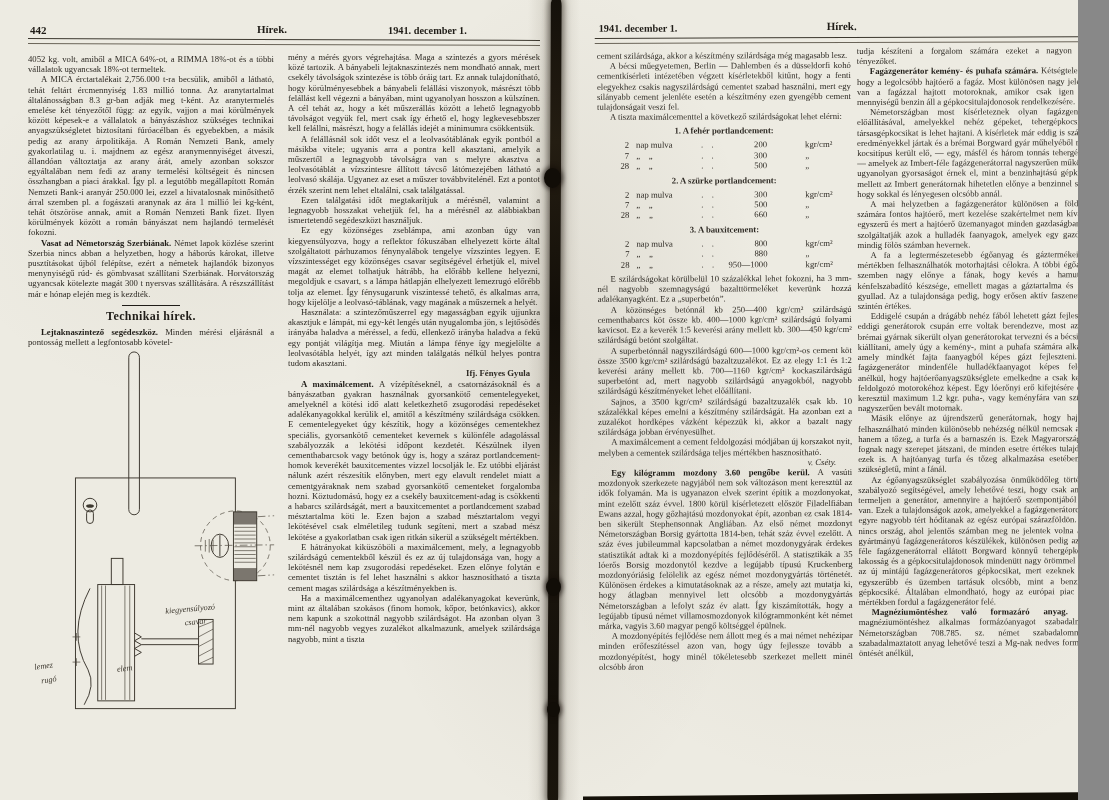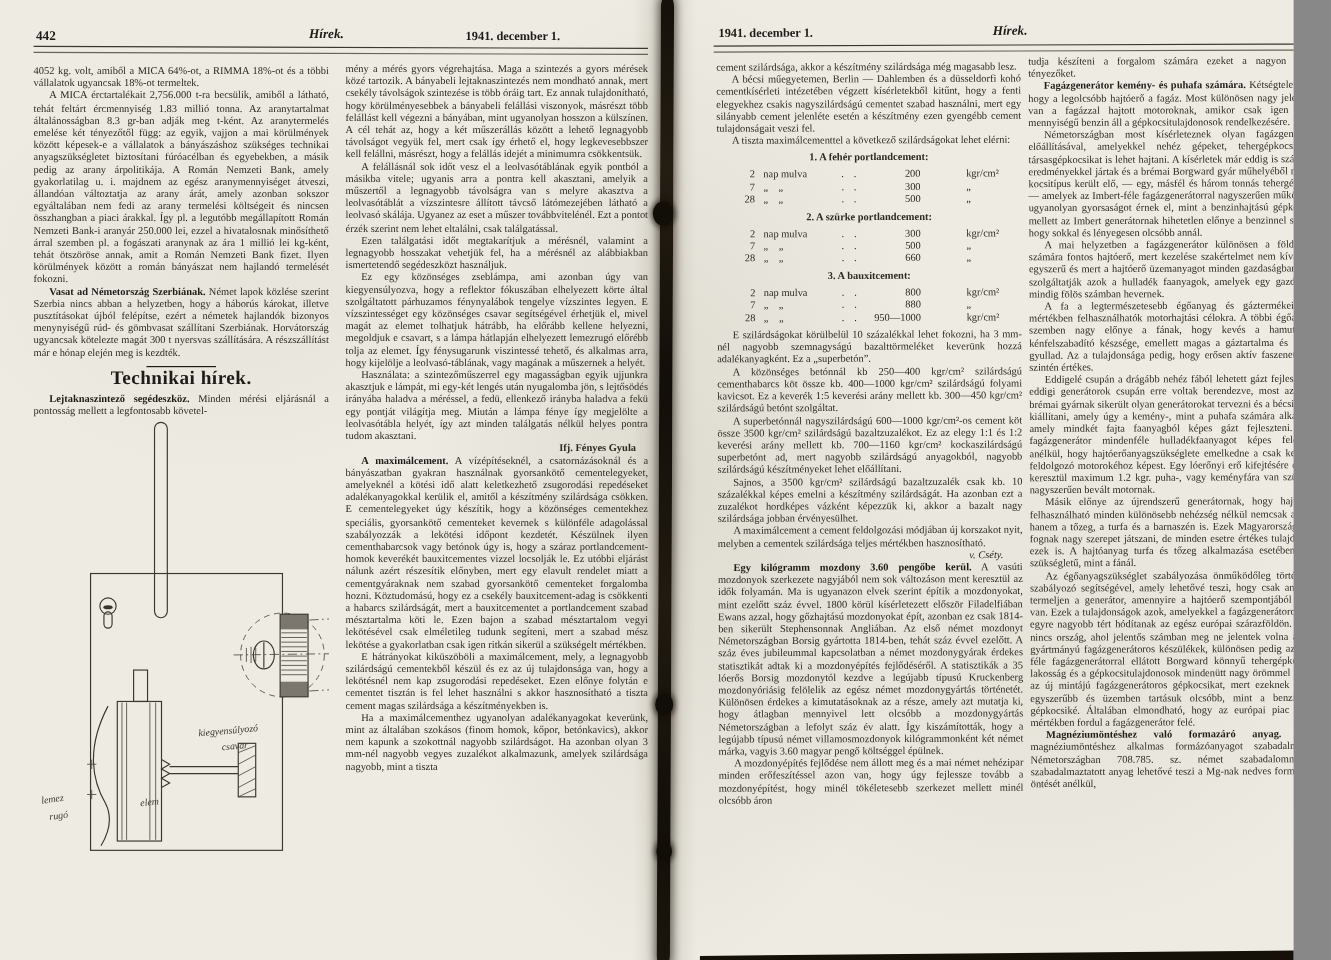--- a/index.html
+++ b/index.html
@@ -12,33 +12,33 @@
   #scan{position:relative;width:1078px;height:800px;overflow:hidden;
         background:
           radial-gradient(ellipse 400px 300px at 18% 28%, rgba(130,118,92,.06), transparent 60%),
           radial-gradient(ellipse 500px 380px at 80% 70%, rgba(130,118,92,.07), transparent 60%),
           radial-gradient(ellipse 300px 600px at 52% 50%, rgba(90,75,55,.10), transparent 70%),
           var(--paper);
         font-family:"Liberation Serif","DejaVu Serif",serif;
         color:var(--ink);}
   
   .hdr{position:absolute;font-size:11px;font-weight:bold;color:var(--ink-dark);white-space:nowrap;}
-  .hdr.title{font-style:italic;}
+  .hdr.title{}
   .rule2{position:absolute;height:4px;border-top:1.6px solid #3c382f;border-bottom:1px solid #6a6458;}
   
   .col{position:absolute;font-size:8.7px;line-height:10.2px;text-align:justify;color:var(--ink);}
   .col p{margin:0;text-indent:13px;}
   .col p.flush{text-indent:0;}
   .lead{font-weight:bold;color:var(--ink-dark);}
   .sig-inline{float:right;font-style:italic;padding-left:8px;}
   .signature{text-align:right;margin:0;}
   .signature.bold{font-weight:bold;padding-right:10px;}
   .signature.italic{font-style:italic;padding-right:16px;}
   .short-rule{width:58px;border-top:1.6px solid var(--ink-dark);margin:6px auto 5px auto;}
-  h2.section{font-size:16px;font-weight:bold;text-align:center;margin:1px 0 6px 0;color:var(--ink-dark);letter-spacing:.4px;}
+  h2.section{font-size:12px;font-weight:bold;text-align:center;margin:1px 0 6px 0;color:var(--ink-dark);letter-spacing:.4px;}
   
   .tbl{margin:4px 0 4px 0;}
   .tbl .title{text-align:center;text-indent:0;margin:2px 0 3px 0;line-height:11px;font-weight:bold;}
   .tbl .row{display:flex;line-height:10.4px;}
   .tbl .num{width:32px;text-align:right;flex:none;}
   .tbl .words{width:62px;padding-left:7px;flex:none;white-space:pre;font-family:Liberation Serif, serif;}
   .tbl .leader{flex:1;overflow:hidden;white-space:nowrap;padding:0 3px;letter-spacing:3px;}
   .tbl .leader::before{content:". . . . . . . . . . . . . .";}
   .tbl .val{width:48px;text-align:right;flex:none;}
   .tbl .unit{width:46px;padding-left:5px;flex:none;margin-left:33px;}

